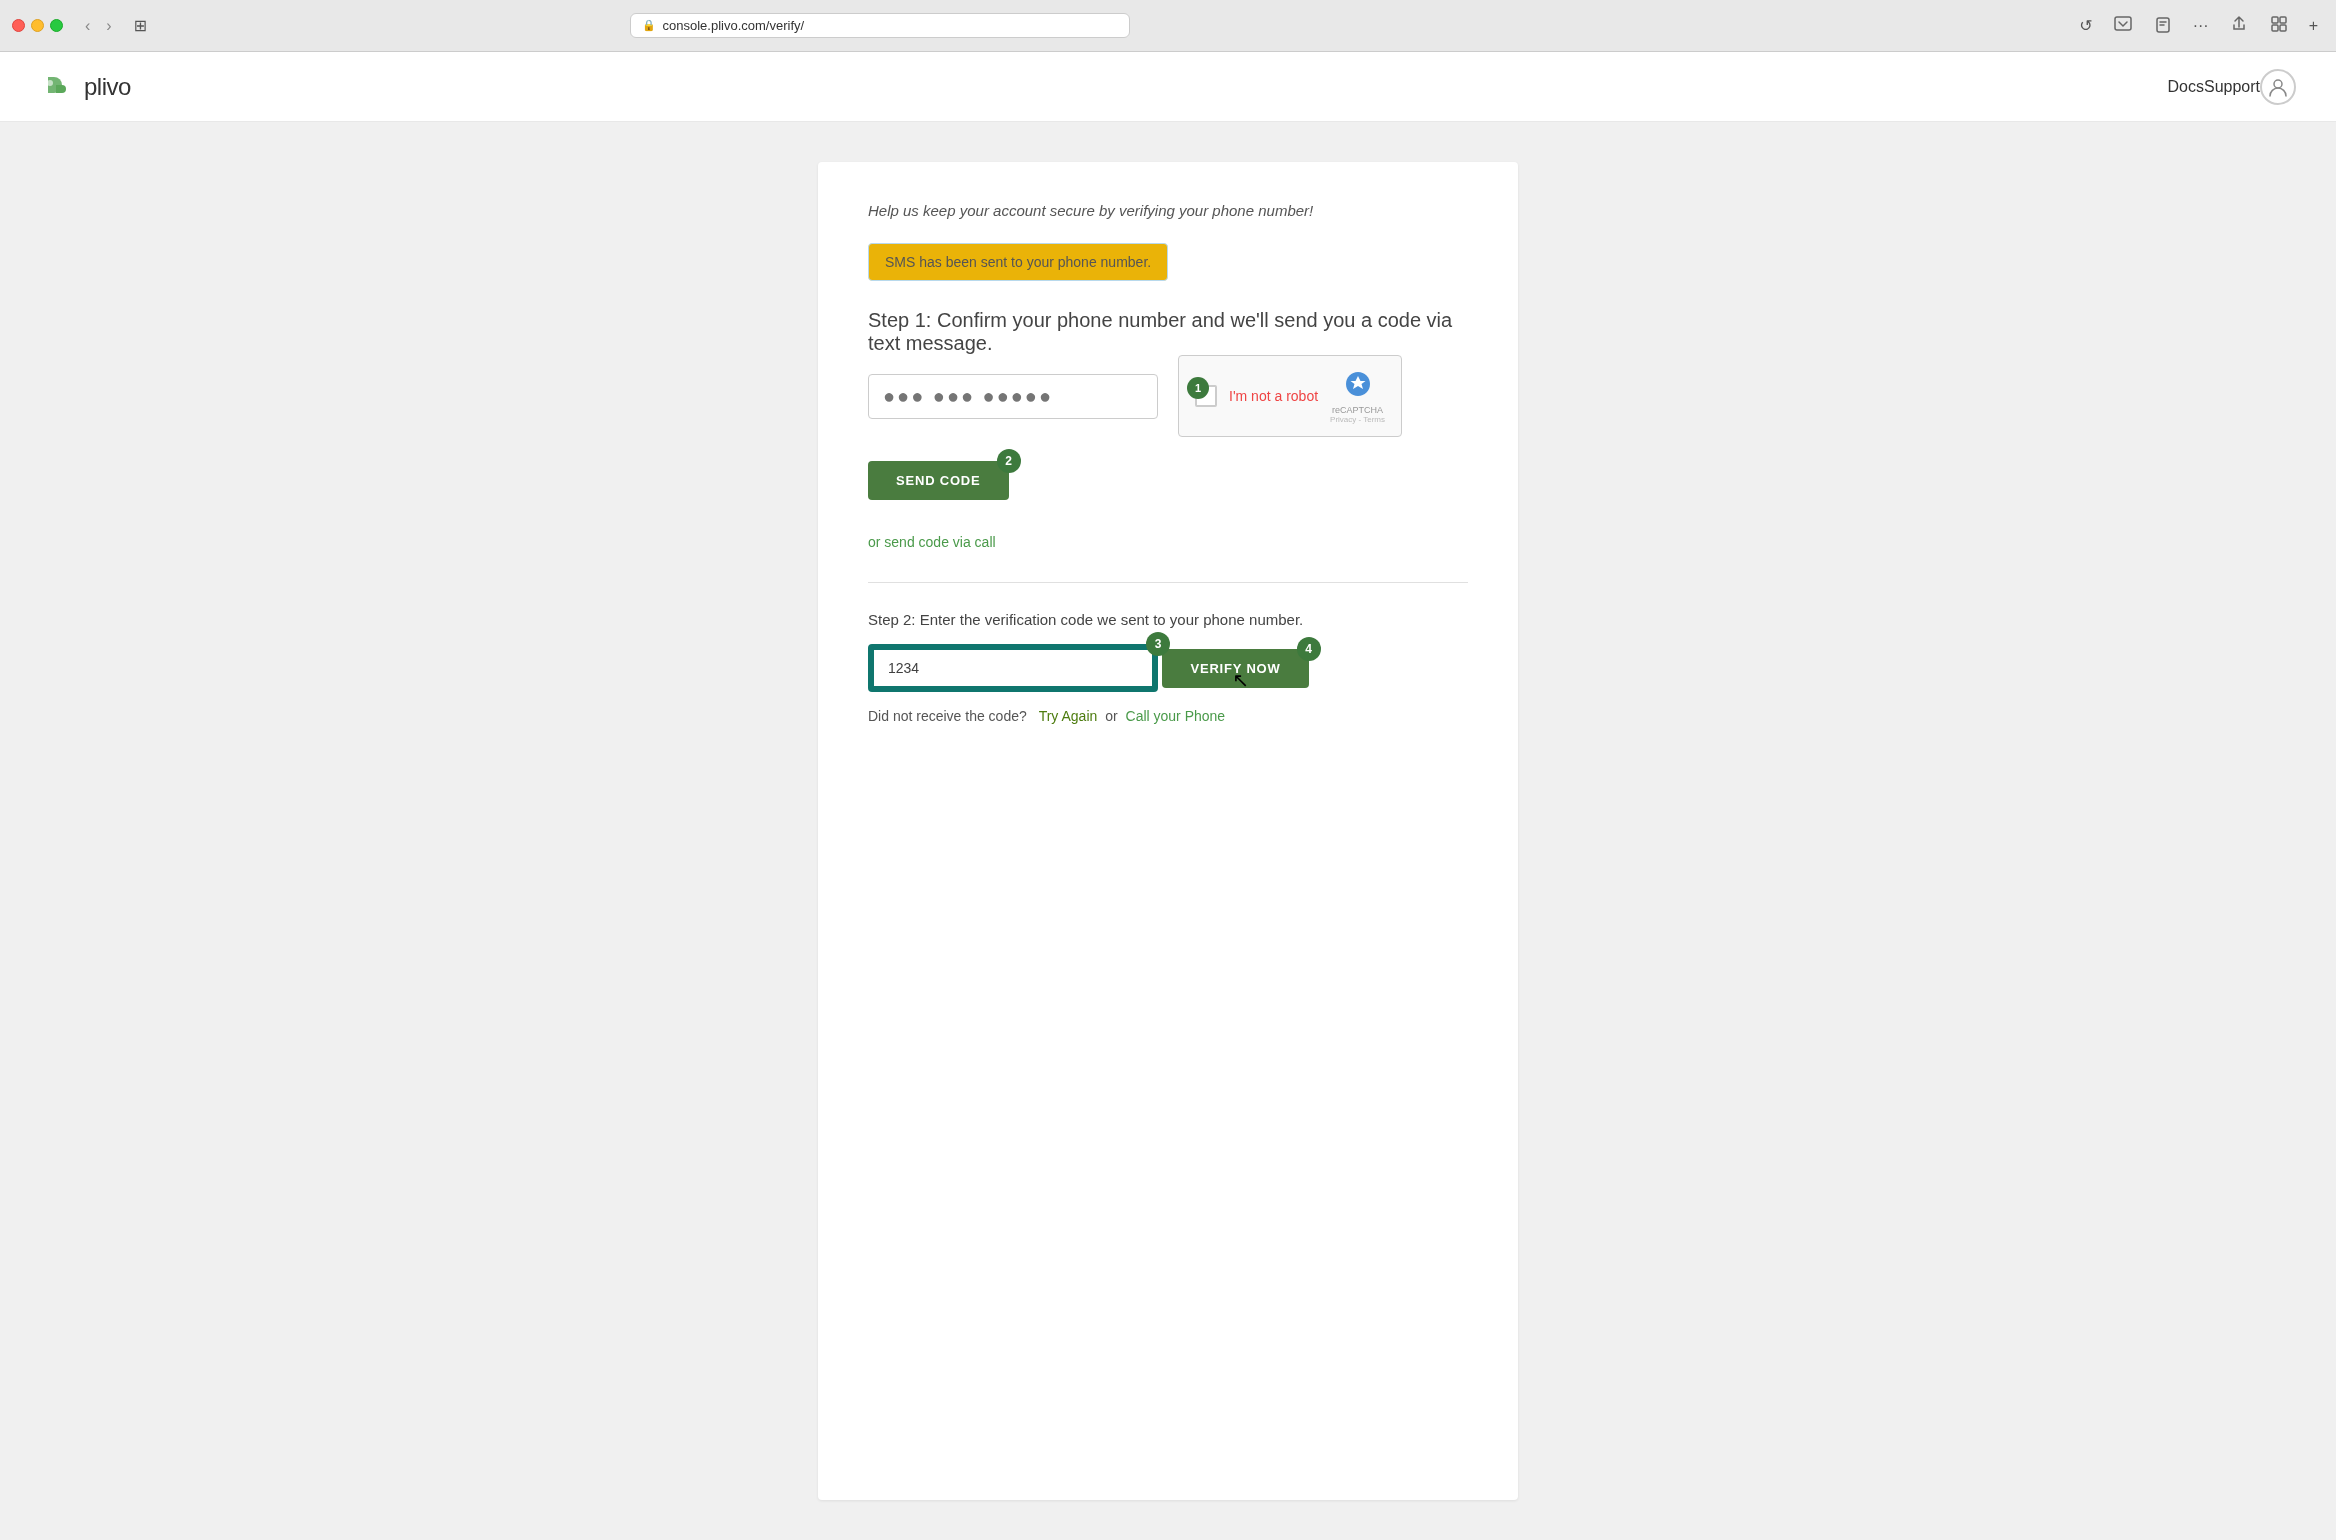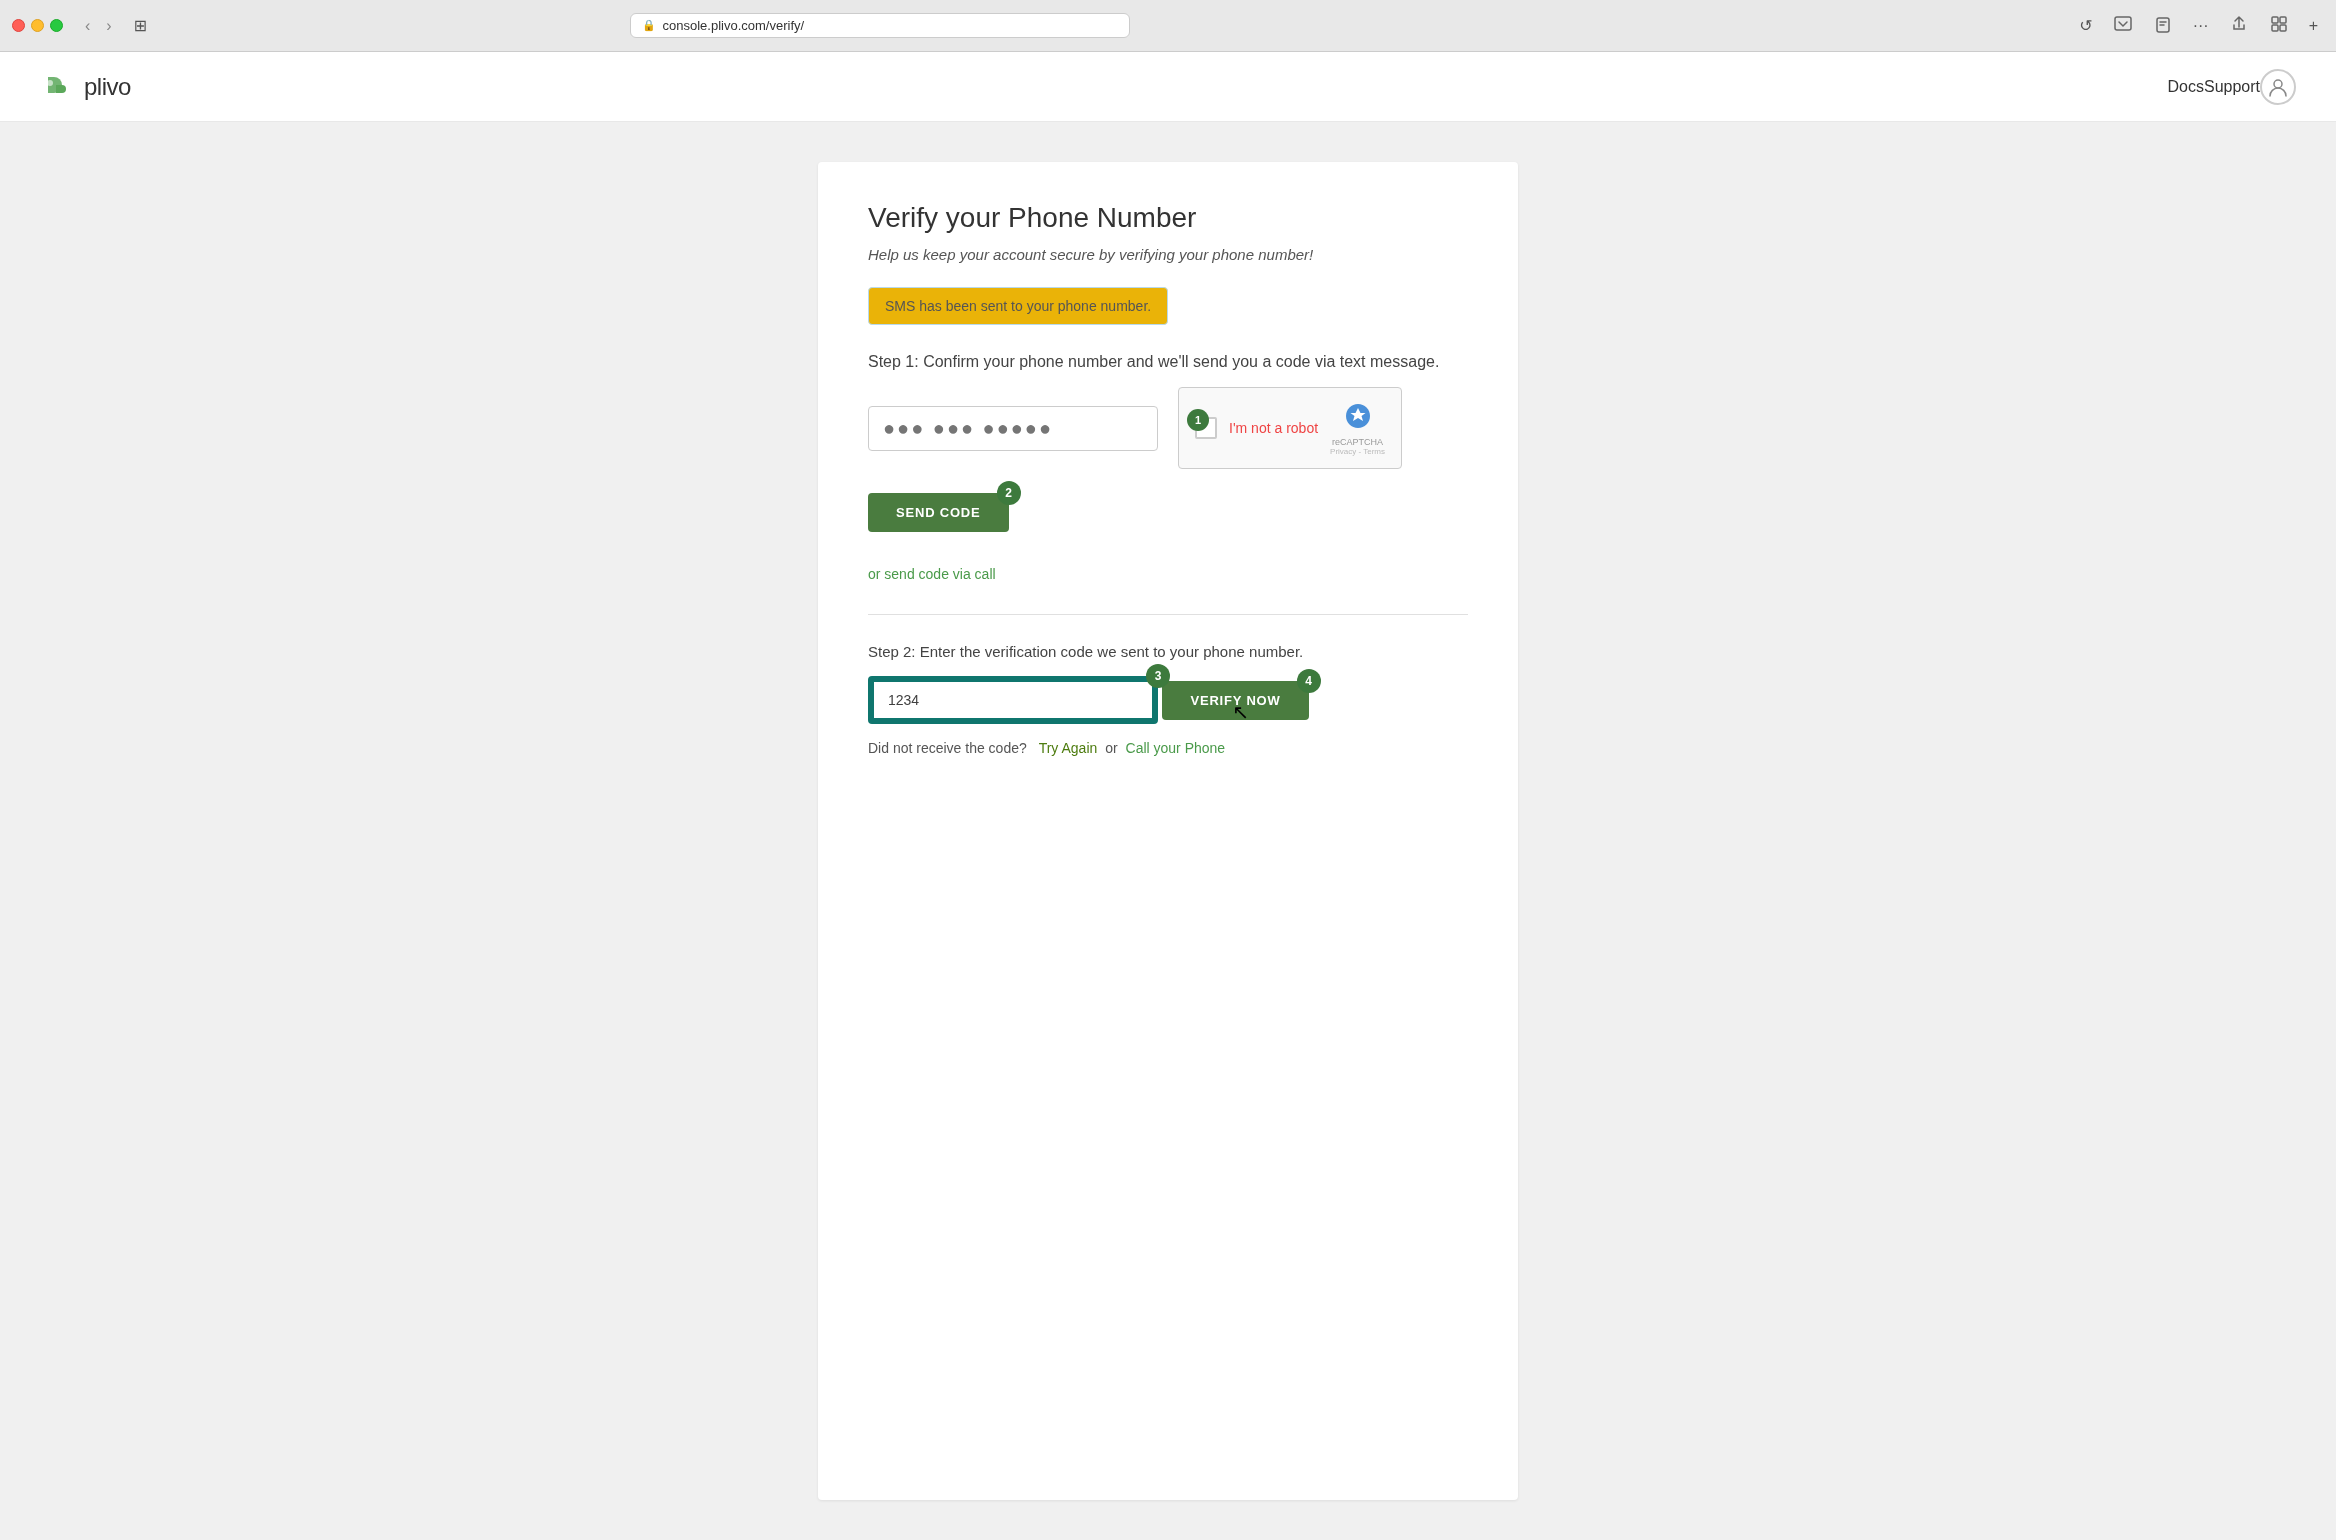--- a/index.html
+++ b/index.html
@@ -190,23 +190,23 @@
       border: 1px solid #b8d9ec;
       border-radius: 4px;
       padding: 10px 16px;
       font-size: 14px;
       color: #555;
       display: inline-block;
       margin-bottom: 28px;
     }
 
     .step-label {
-      font-size: 16px;
+      font-size: 20px;
       color: #444;
-      margin-bottom: 16px;
+      margin-bottom: 0;
     }
 
     .input-row {
       display: flex;
       gap: 20px;
       align-items: center;
       margin-bottom: 24px;
     }
 
     .phone-input {
@@ -462,21 +462,20 @@
         <circle cx="11" cy="8" r="4" stroke="#888" stroke-width="1.5"></circle>
         <path d="M3 20c0-4.4 3.6-8 8-8s8 3.6 8 8" stroke="#888" stroke-width="1.5" stroke-linecap="round"></path>
       </svg>
     </button>
   </div>
 </div>
 
 <div class="main-content">
   <div class="card">
 
-    <h1 class="page-title">Verify your Phone Number</h1>
     <p class="page-subtitle">Help us keep your account secure by verifying your phone number!</p>
 
     <div class="alert-box">SMS has been sent to your phone number.</div>
 
     <p class="step-label">Step 1: Confirm your phone number and we'll send you a code via text message.</p>
 
     <div class="input-row">
       <input class="phone-input" type="text" value="" style="color: rgb(187, 187, 187); font-size: 20px; letter-spacing: 2px;" placeholder="●●● ●●● ●●●●●">
       <div class="recaptcha-box">
         <div style="position: relative;">

